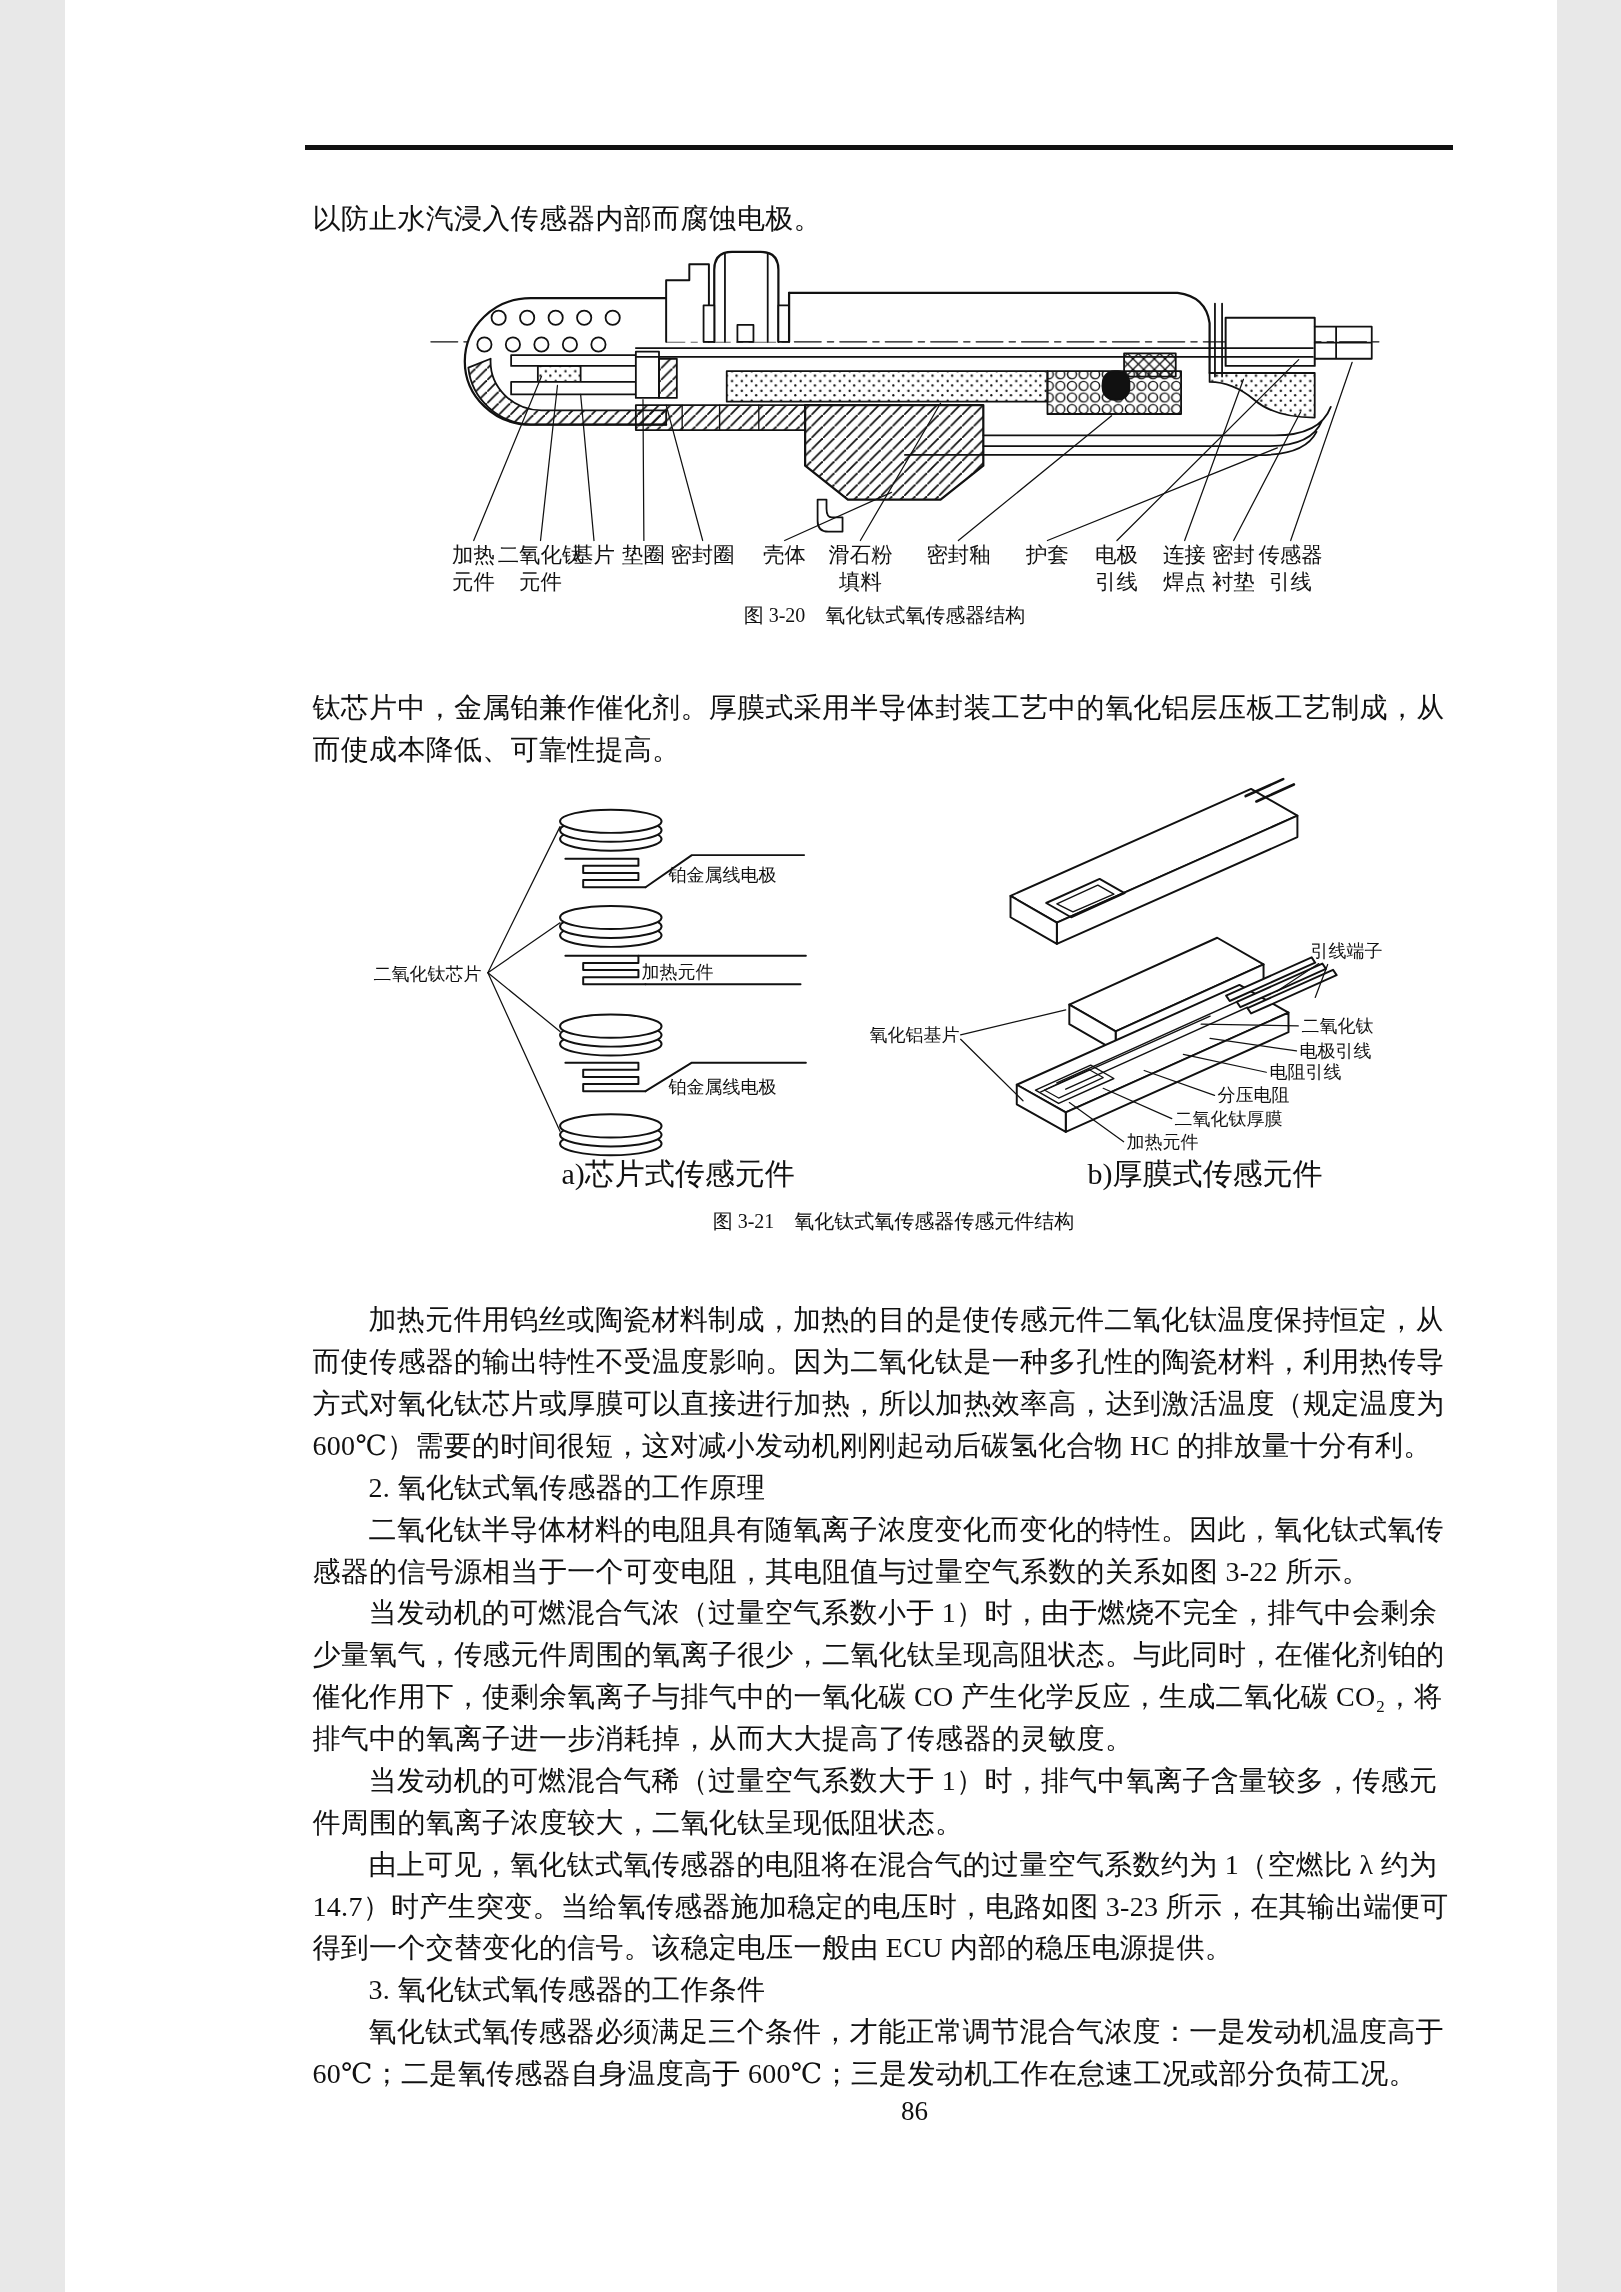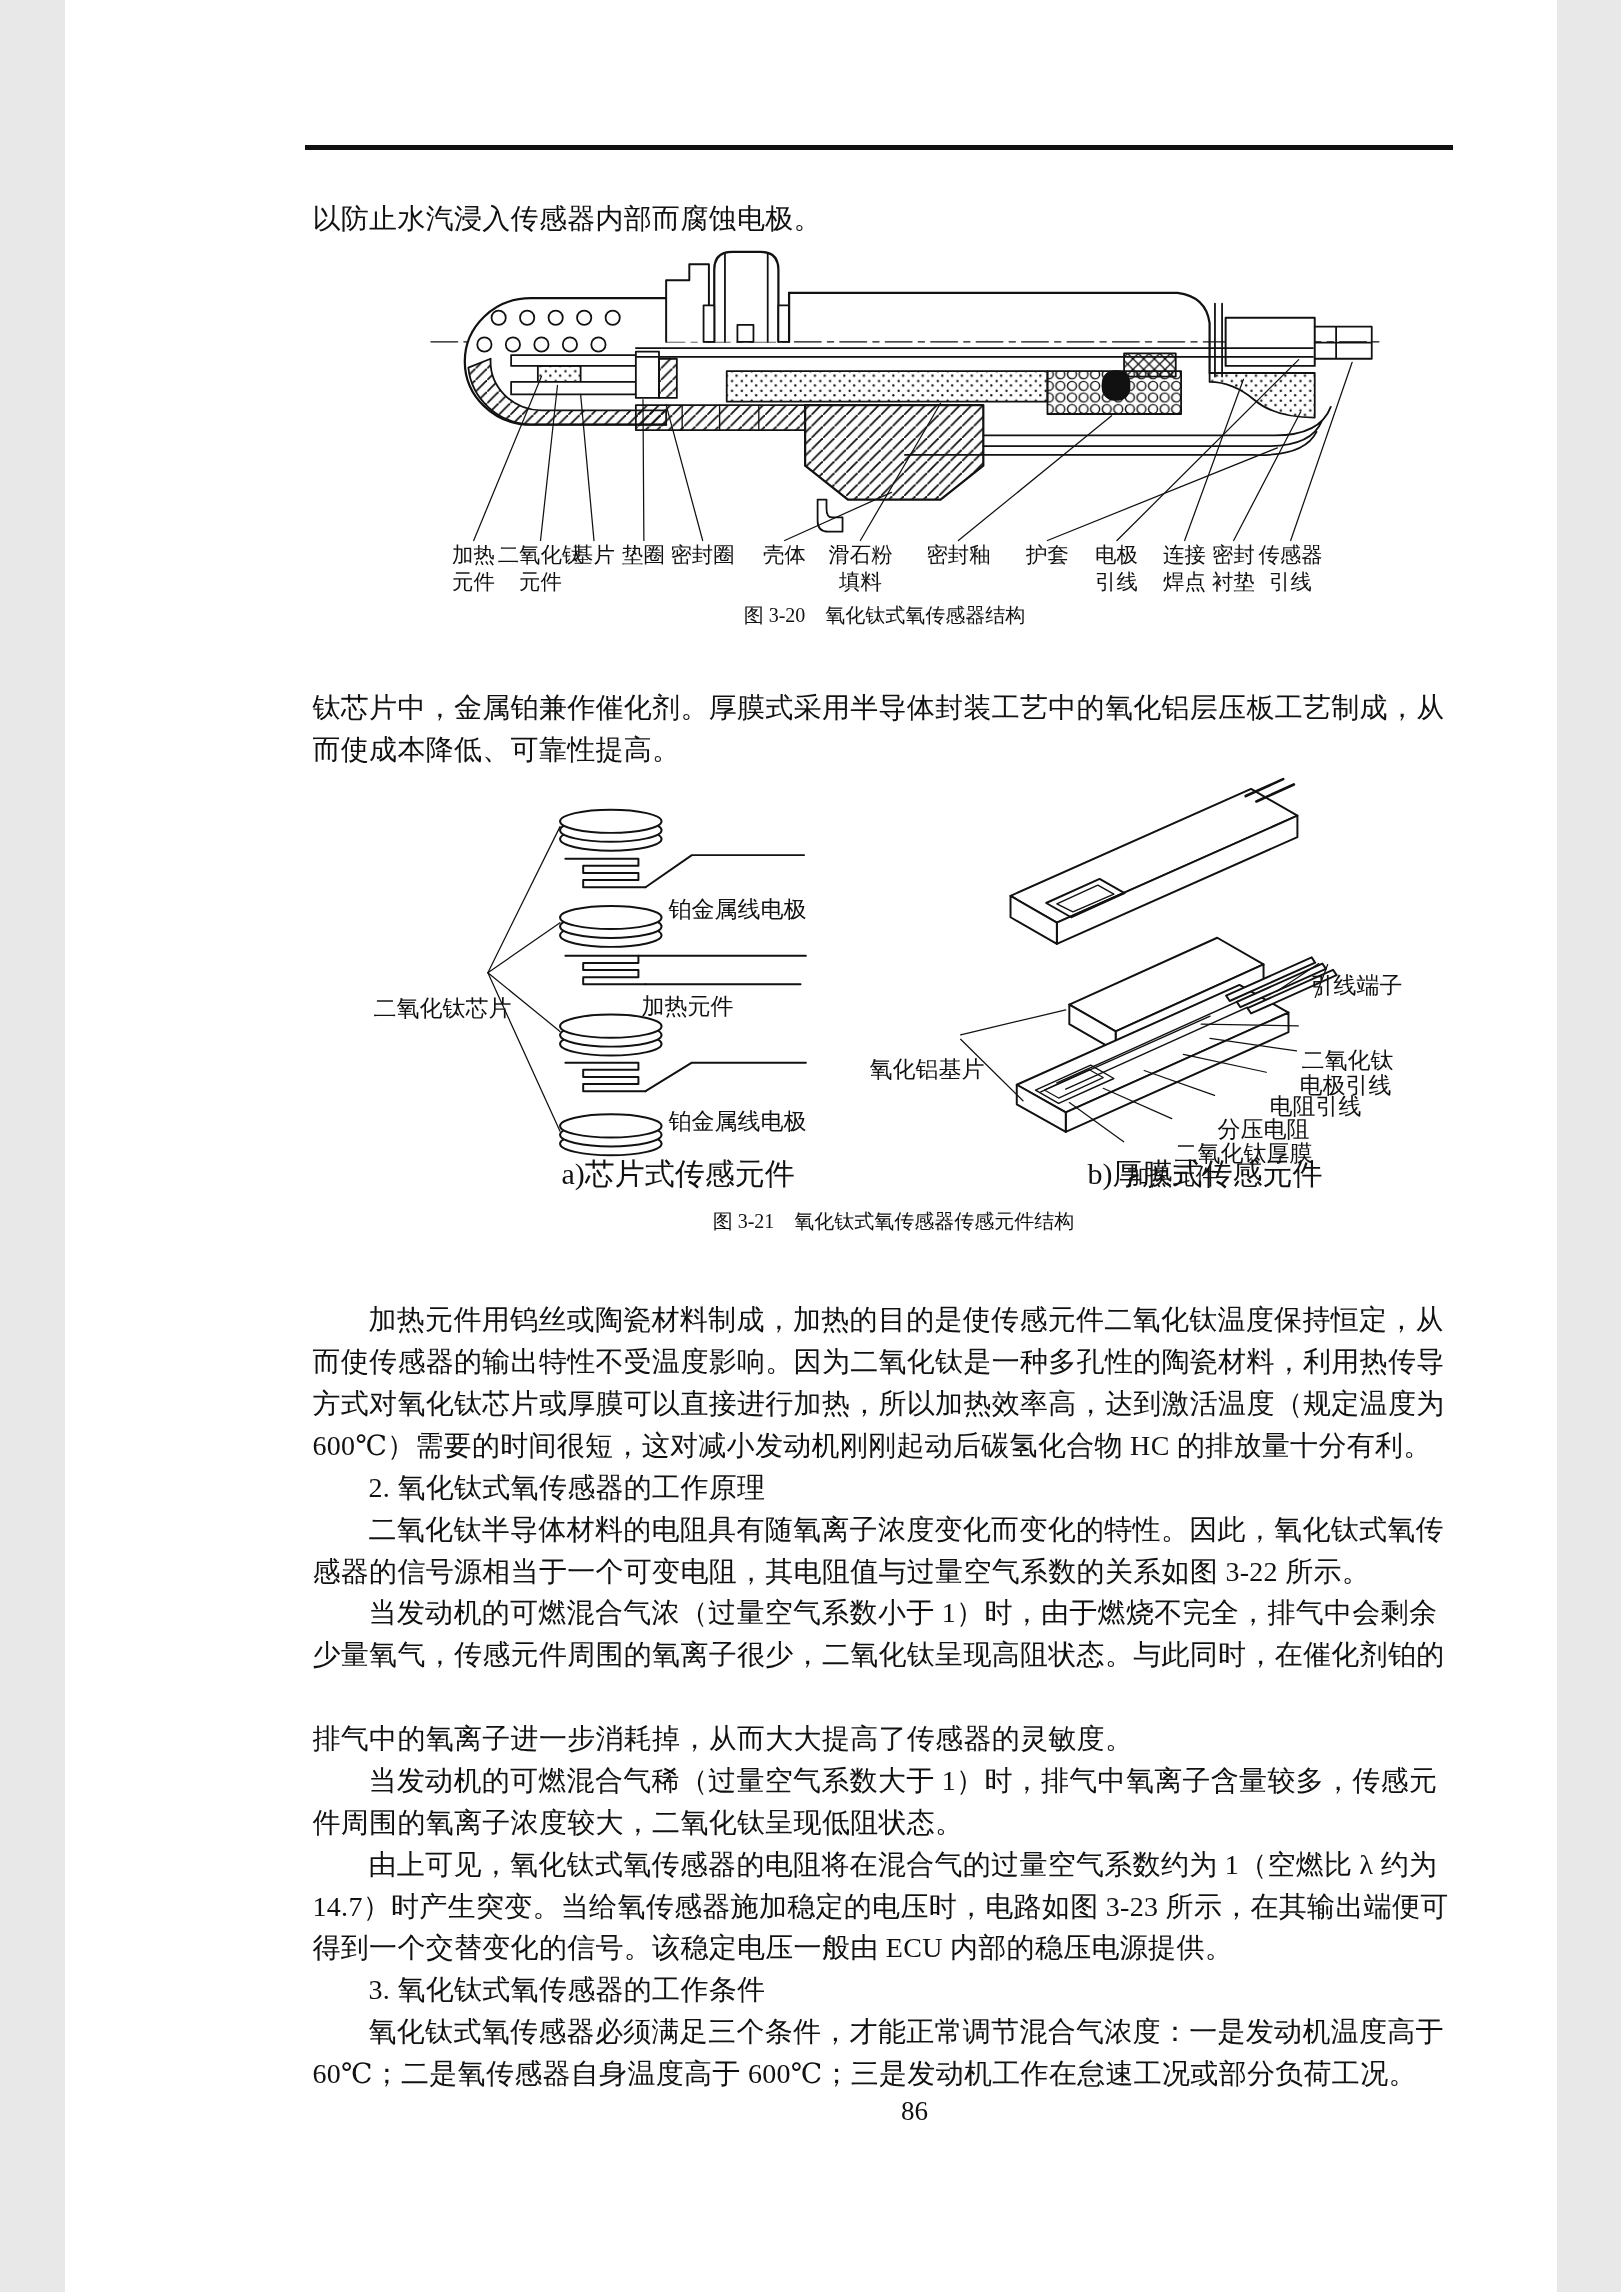--- a/index.html
+++ b/index.html
@@ -6,21 +6,21 @@
   #page{position:relative;width:1492px;height:2293px;background:#ffffff;margin:0 auto;
         font-family:"Liberation Serif","DejaVu Serif",serif;color:#111;overflow:hidden;}
   .rule{position:absolute;left:240px;top:145px;width:1148px;height:4.5px;background:#111;}
   .bl{position:absolute;left:248px;width:1167px;height:42px;font-size:28px;line-height:42px;
       white-space:nowrap;letter-spacing:0.3px;}
   .ind{text-indent:56px;}
   .cap{position:absolute;font-size:20px;line-height:32px;white-space:nowrap;transform:translateX(-50%);}
   .subcap{position:absolute;font-size:30px;line-height:27px;white-space:nowrap;}
   .f20{position:absolute;font-size:21.4px;line-height:27px;text-align:center;white-space:pre-line;
        transform:translateX(-50%);top:542px;}
-  .fl{position:absolute;font-size:23px;line-height:21.4px;white-space:nowrap;margin-top:34px;}
+  .fl{position:absolute;font-size:18px;line-height:21.4px;white-space:nowrap;}
   .pageno{position:absolute;top:2096px;left:842px;transform:translateX(-50%);font-size:27px;margin-left:8px;}
   svg{position:absolute;overflow:visible;}
   svg *{vector-effect:none;}
 </style>
 </head>
 <body>
 
 <div id="page">
 
   <div class="rule"></div>
@@ -244,20 +244,21 @@
 
   <div class="bl ind" style="top:1299px">加热元件用钨丝或陶瓷材料制成，加热的目的是使传感元件二氧化钛温度保持恒定，从</div>
   <div class="bl" style="top:1341px">而使传感器的输出特性不受温度影响。因为二氧化钛是一种多孔性的陶瓷材料，利用热传导</div>
   <div class="bl" style="top:1383px">方式对氧化钛芯片或厚膜可以直接进行加热，所以加热效率高，达到激活温度（规定温度为</div>
   <div class="bl" style="top:1425px">600℃）需要的时间很短，这对减小发动机刚刚起动后碳氢化合物 HC 的排放量十分有利。</div>
   <div class="bl ind" style="top:1467px">2. 氧化钛式氧传感器的工作原理</div>
   <div class="bl ind" style="top:1509px">二氧化钛半导体材料的电阻具有随氧离子浓度变化而变化的特性。因此，氧化钛式氧传</div>
   <div class="bl" style="top:1551px">感器的信号源相当于一个可变电阻，其电阻值与过量空气系数的关系如图 3-22 所示。</div>
   <div class="bl ind" style="top:1592px">当发动机的可燃混合气浓（过量空气系数小于 1）时，由于燃烧不完全，排气中会剩余</div>
   <div class="bl" style="top:1634px">少量氧气，传感元件周围的氧离子很少，二氧化钛呈现高阻状态。与此同时，在催化剂铂的</div>
+  <div class="bl" style="top:1676px">催化作用下，使剩余氧离子与排气中的一氧化碳 CO 产生化学反应，生成二氧化碳 CO₂，将</div>
   <div class="bl" style="top:1718px">排气中的氧离子进一步消耗掉，从而大大提高了传感器的灵敏度。</div>
   <div class="bl ind" style="top:1760px">当发动机的可燃混合气稀（过量空气系数大于 1）时，排气中氧离子含量较多，传感元</div>
   <div class="bl" style="top:1802px">件周围的氧离子浓度较大，二氧化钛呈现低阻状态。</div>
   <div class="bl ind" style="top:1844px">由上可见，氧化钛式氧传感器的电阻将在混合气的过量空气系数约为 1（空燃比 λ 约为</div>
   <div class="bl" style="top:1886px">14.7）时产生突变。当给氧传感器施加稳定的电压时，电路如图 3-23 所示，在其输出端便可</div>
   <div class="bl" style="top:1927px">得到一个交替变化的信号。该稳定电压一般由 ECU 内部的稳压电源提供。</div>
   <div class="bl ind" style="top:1969px">3. 氧化钛式氧传感器的工作条件</div>
   <div class="bl ind" style="top:2011px">氧化钛式氧传感器必须满足三个条件，才能正常调节混合气浓度：一是发动机温度高于</div>
   <div class="bl" style="top:2053px">60℃；二是氧传感器自身温度高于 600℃；三是发动机工作在怠速工况或部分负荷工况。</div>
 

